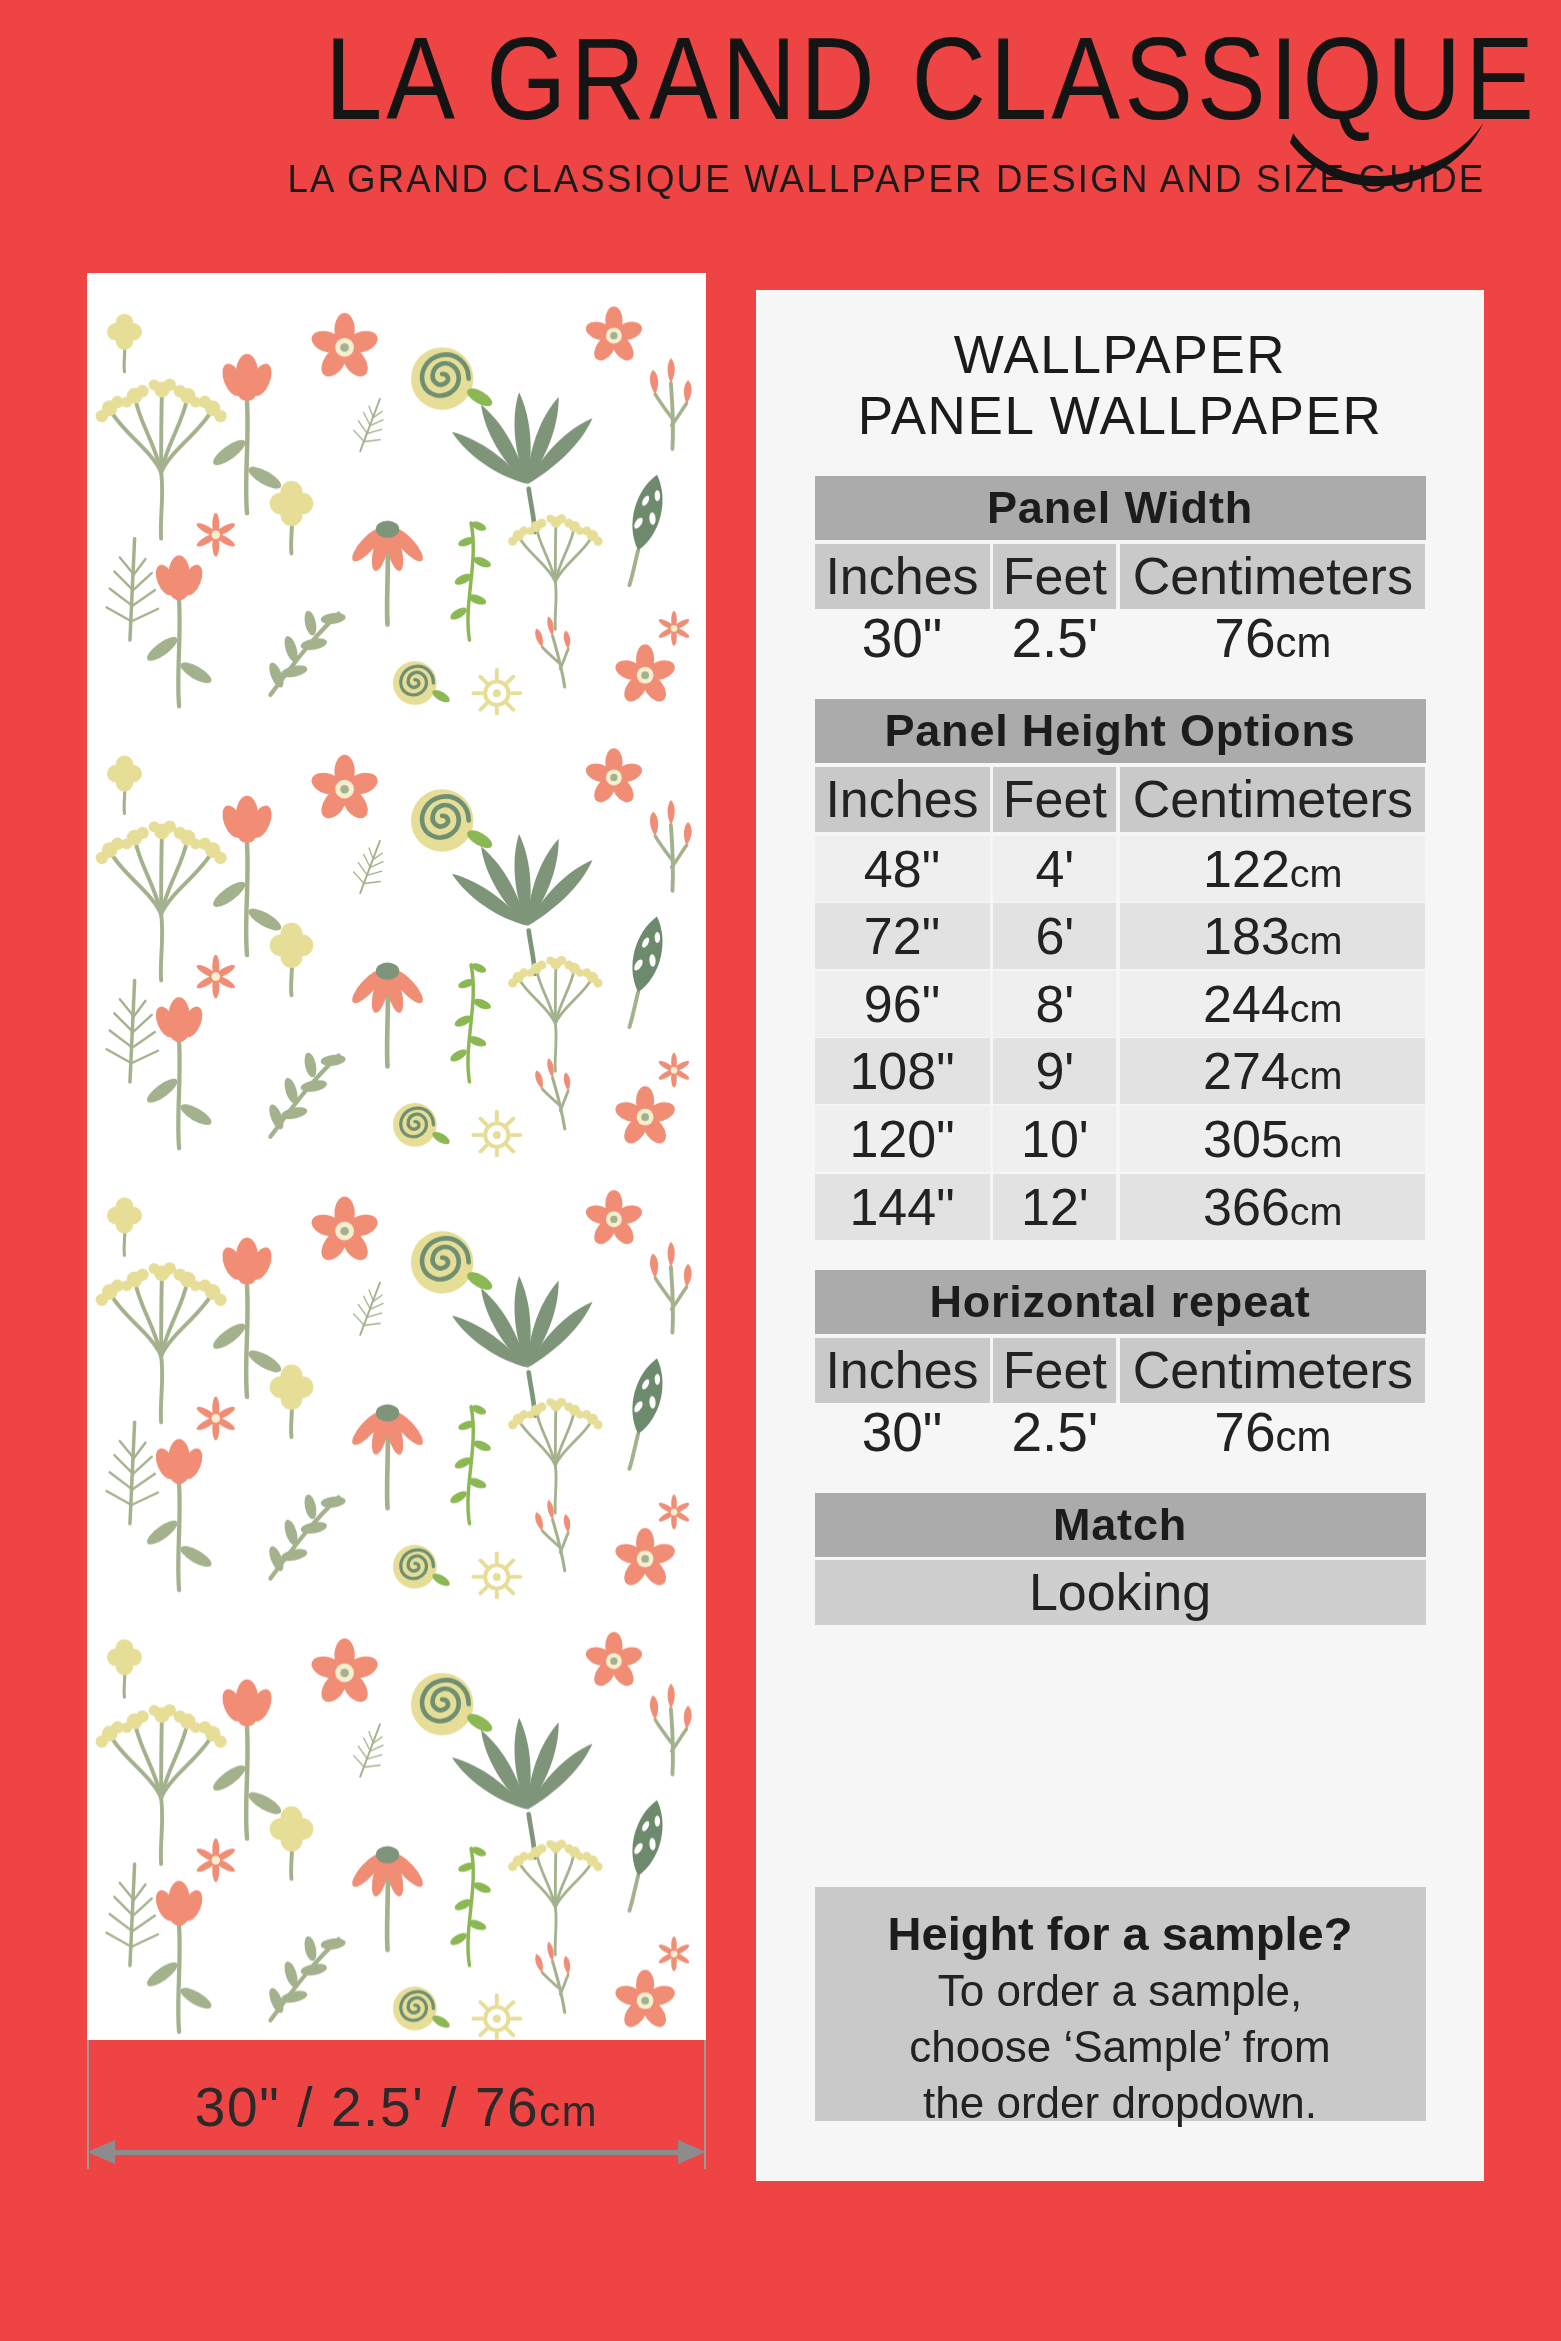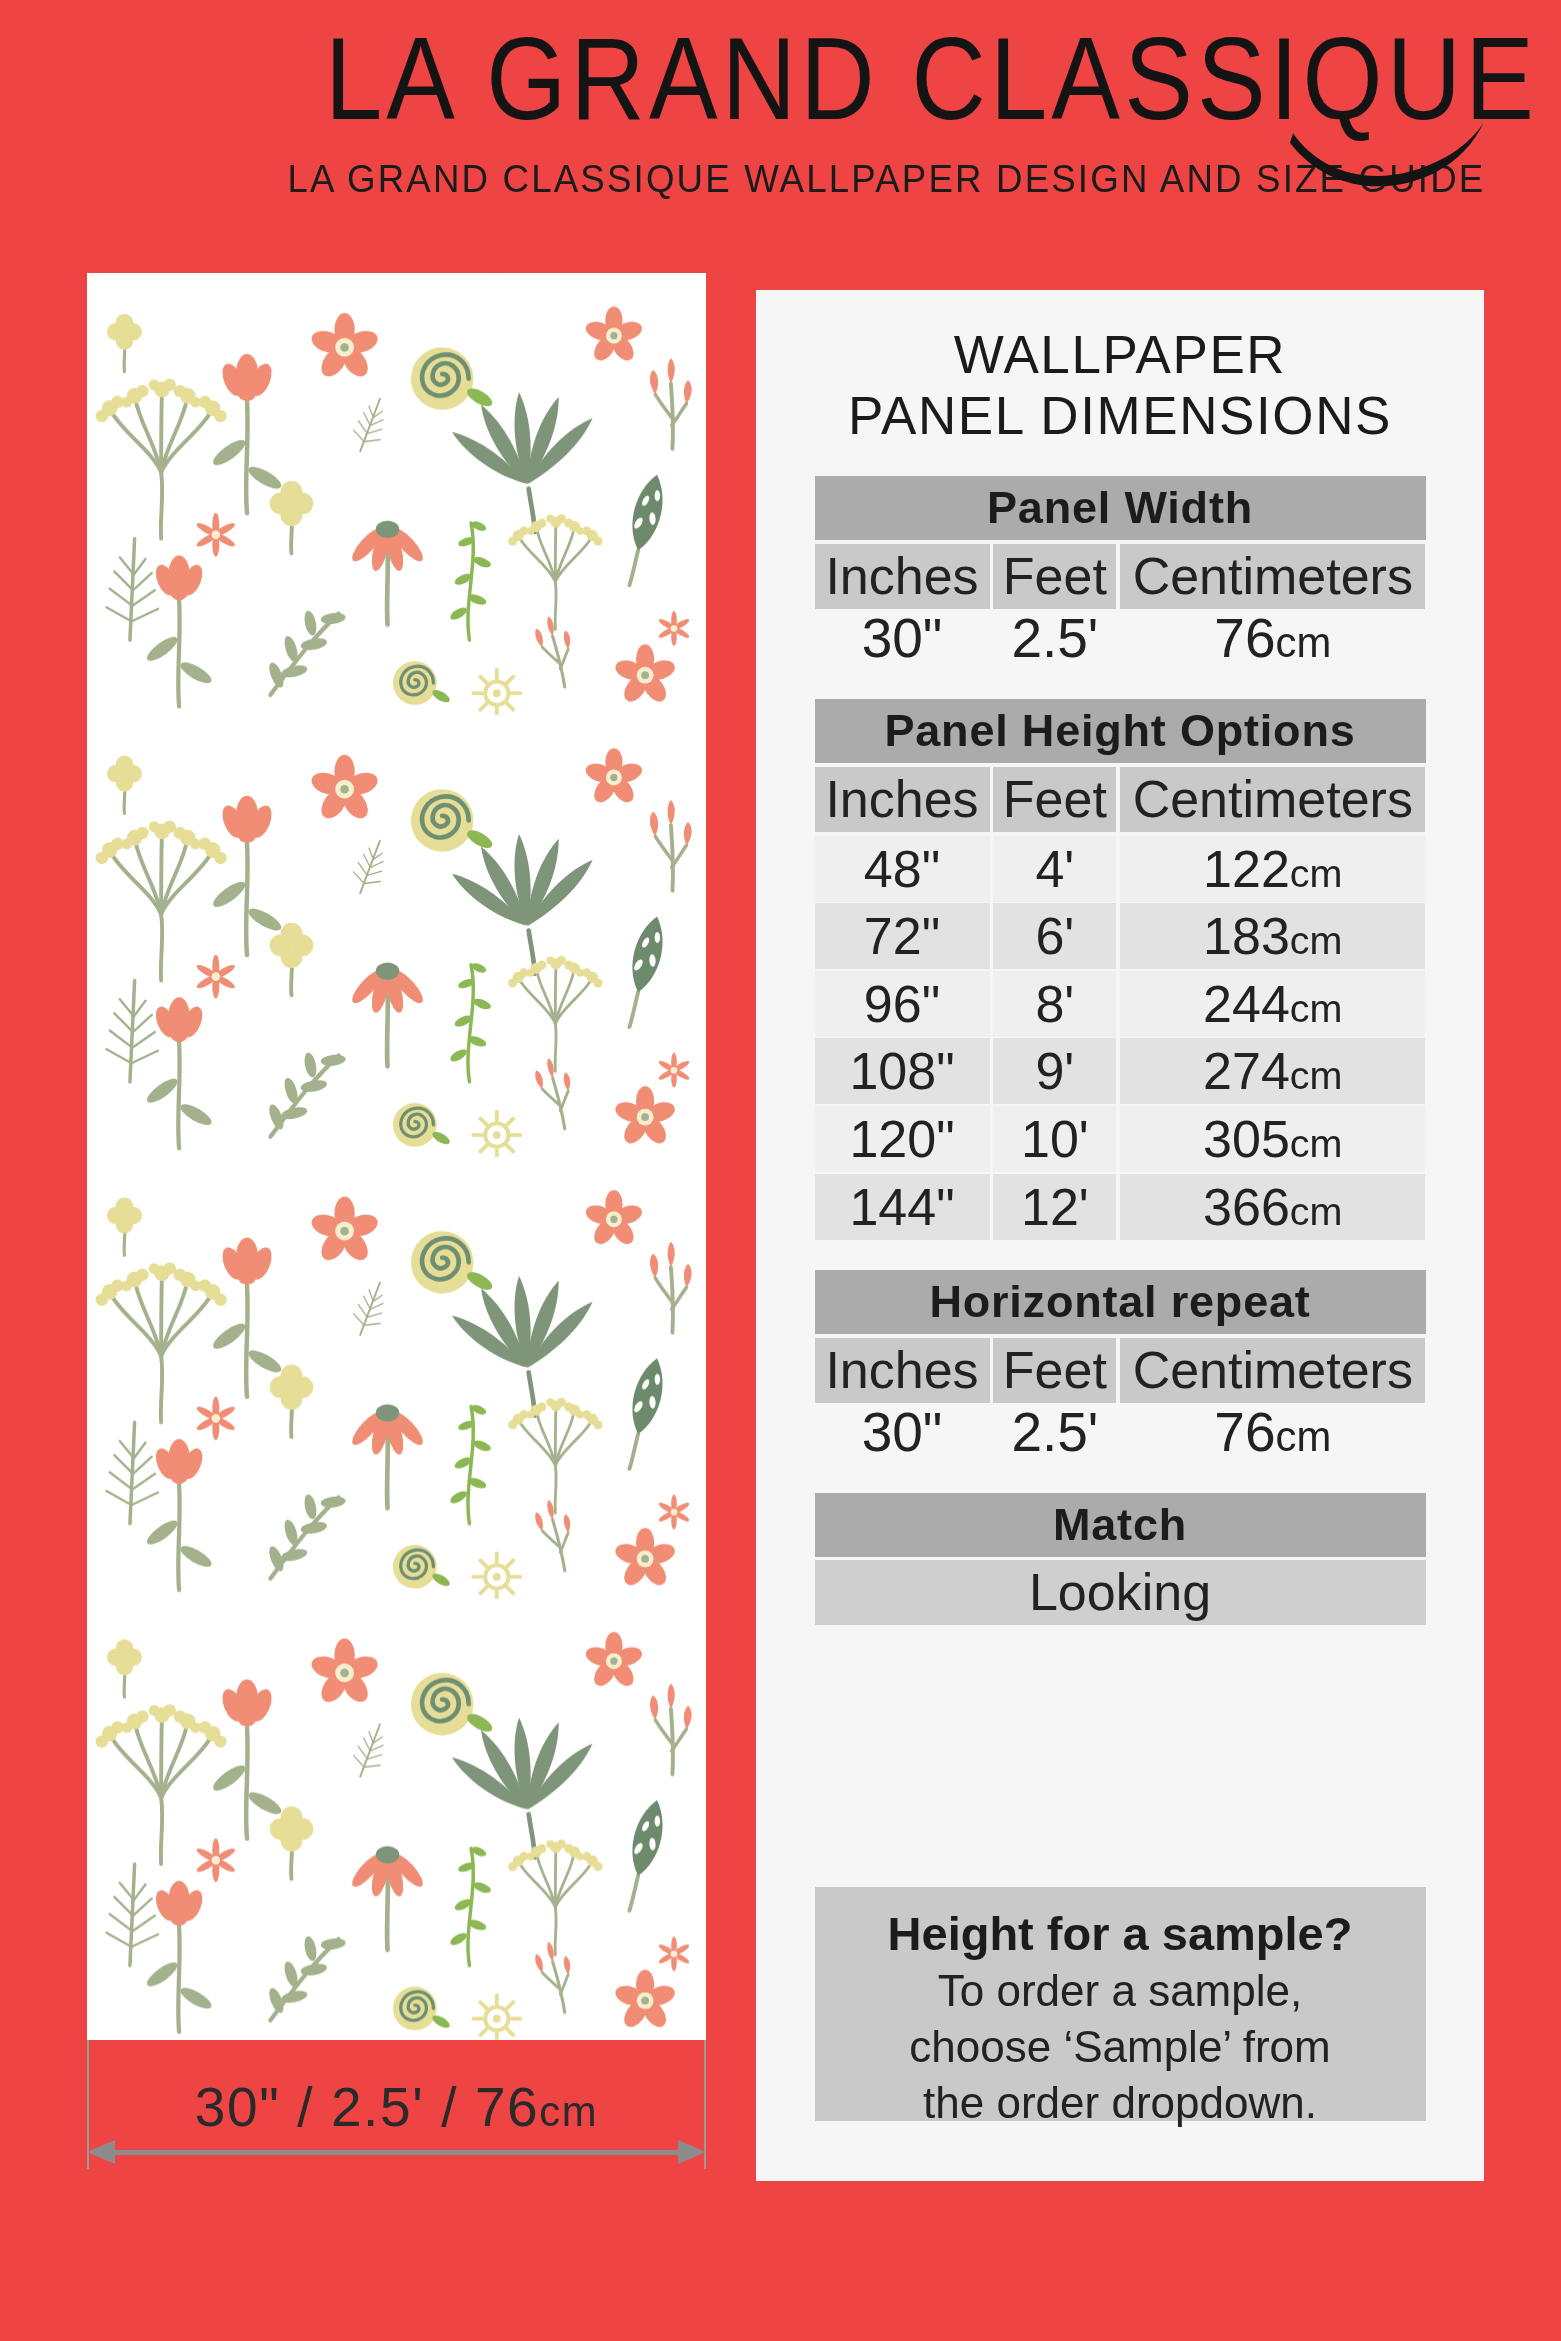--- a/index.html
+++ b/index.html
@@ -233,21 +233,21 @@
   <div class="tick left"></div>
   <div class="tick right"></div>
   <div class="dim-label">30" / 2.5' / 76<span class="unit">cm</span></div>
   <div class="arrow-line"></div>
   <div class="arrow-head left"></div>
   <div class="arrow-head right"></div>
 
   <div class="sidebar">
     <div class="sb-heading">
       <div>WALLPAPER</div>
-      <div>PANEL DIMENSIONS</div>
+      <div>PANEL WALLPAPER</div>
     </div>
 
     <div class="tbl mt38" data-table="panel-width">
       <div class="bar">Panel Width</div>
       <div class="gap"></div>
       <div class="grid3">
           <div class="cell colhead">Inches</div>
           <div class="cell colhead">Feet</div>
           <div class="cell colhead">Centimeters</div>
         </div>

